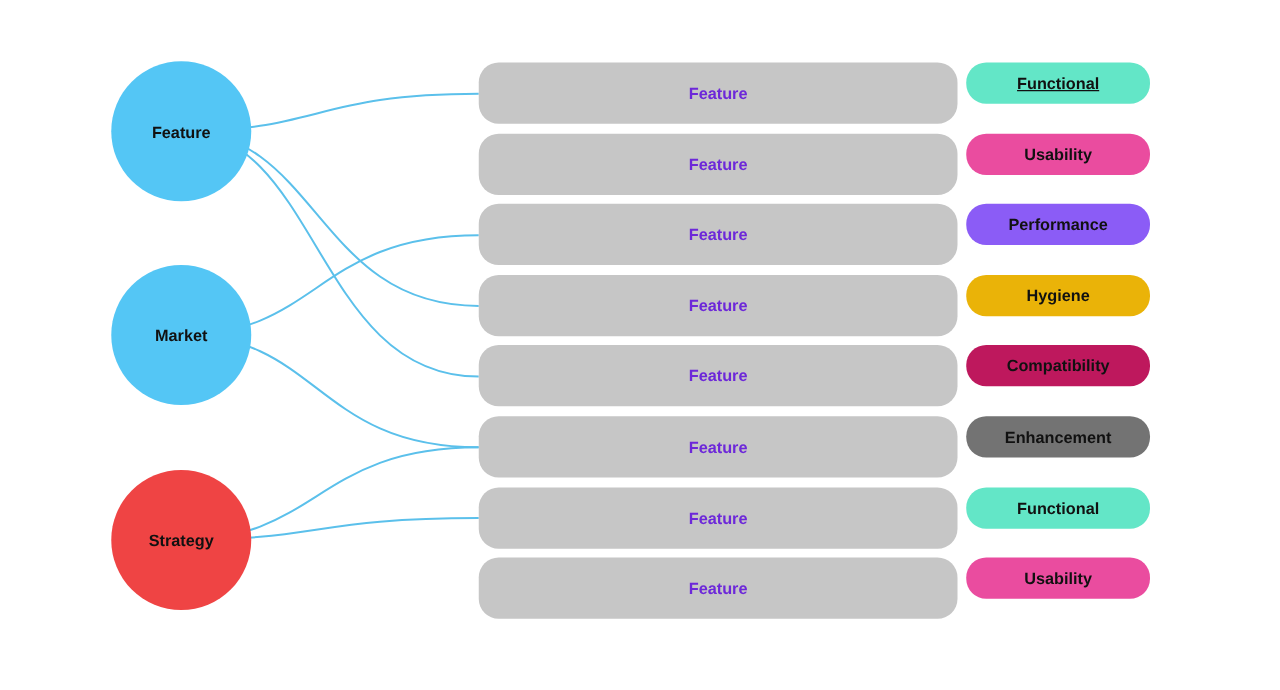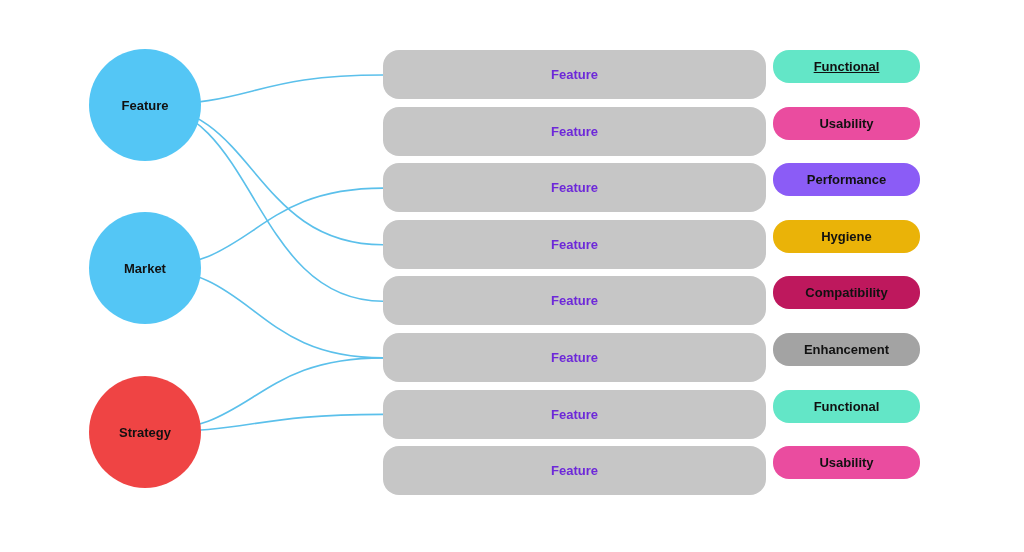--- a/index.html
+++ b/index.html
@@ -112,21 +112,21 @@
       </div>
       <div class="pill" style="background: #be185d;">
         <span>Compatibility</span>
       </div>
     </div>
 
     <div class="row">
       <div class="feature" style="background: rgb(198, 198, 198);">
         <span>Feature</span>
       </div>
-      <div class="pill" style="background: #a3a3a3;">
+      <div class="pill" style="background: #737373;">
         <span>Enhancement</span>
       </div>
     </div>
 
     <div class="row">
       <div class="feature" style="background: rgb(198, 198, 198);">
         <span>Feature</span>
       </div>
       <div class="pill" style="background: rgb(99, 230, 199);">
         <span>Functional</span>

